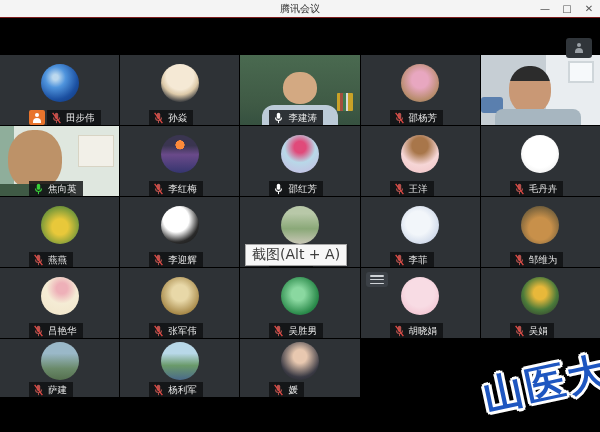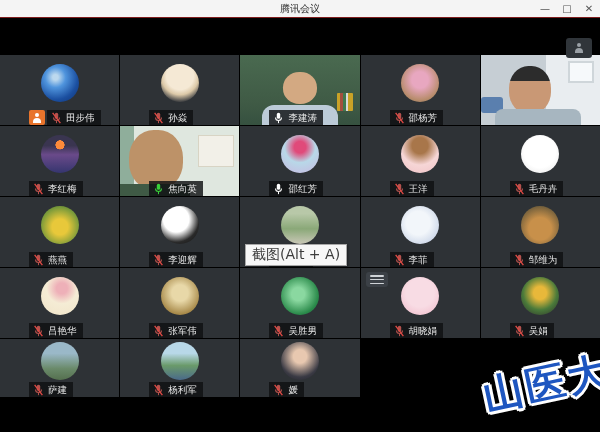--- a/index.html
+++ b/index.html
@@ -162,57 +162,57 @@
       </span>
     </div>
   </div>
         <div class="tile is-video">
     <div class="scene scene-office">
             <span class="p1"></span>
             <span class="p2"></span>
           </div>
 
   </div>
-        <div class="tile">
-
-    <div class="avatar" style="background: radial-gradient(circle at 50% 26%, rgb(255, 138, 58) 13%, rgba(0, 0, 0, 0) 14%), linear-gradient(rgb(58, 53, 80) 28%, rgb(106, 74, 138) 52%, rgb(53, 53, 110));"></div>
-
-    <div class="bottombar">
-
-      <span class="label">
-        <span class="mic muted">
-          <svg viewBox="0 0 12 14">
-            <rect class="body" x="4" y="1" width="4" height="7" rx="2"></rect>
-            <path class="arc" d="M2.5 6.5a3.5 3.5 0 0 0 7 0"></path>
-            <line class="stem" x1="6" y1="10.5" x2="6" y2="13"></line>
-            <line class="slash" x1="1.5" y1="1" x2="10.5" y2="13"></line>
-          </svg>
-        </span>
-        <span class="pname">李红梅</span>
-      </span>
-    </div>
-  </div>
         <div class="tile is-video" style="box-shadow: rgb(42, 172, 42) 0px 0px 0px 2px inset;">
     <div class="scene scene-face">
             <span class="p1"></span>
             <span class="p2"></span>
           </div>
 
     <div class="bottombar">
 
       <span class="label">
         <span class="mic active">
           <svg viewBox="0 0 12 14">
             <rect class="body" x="4" y="1" width="4" height="7" rx="2"></rect>
             <path class="arc" d="M2.5 6.5a3.5 3.5 0 0 0 7 0"></path>
             <line class="stem" x1="6" y1="10.5" x2="6" y2="13"></line>
             <line class="slash" x1="1.5" y1="1" x2="10.5" y2="13"></line>
           </svg>
         </span>
         <span class="pname">焦向英</span>
+      </span>
+    </div>
+  </div>
+        <div class="tile">
+
+    <div class="avatar" style="background: radial-gradient(circle at 50% 26%, rgb(255, 138, 58) 13%, rgba(0, 0, 0, 0) 14%), linear-gradient(rgb(58, 53, 80) 28%, rgb(106, 74, 138) 52%, rgb(53, 53, 110));"></div>
+
+    <div class="bottombar">
+
+      <span class="label">
+        <span class="mic muted">
+          <svg viewBox="0 0 12 14">
+            <rect class="body" x="4" y="1" width="4" height="7" rx="2"></rect>
+            <path class="arc" d="M2.5 6.5a3.5 3.5 0 0 0 7 0"></path>
+            <line class="stem" x1="6" y1="10.5" x2="6" y2="13"></line>
+            <line class="slash" x1="1.5" y1="1" x2="10.5" y2="13"></line>
+          </svg>
+        </span>
+        <span class="pname">李红梅</span>
       </span>
     </div>
   </div>
         <div class="tile">
 
     <div class="avatar" style="background: radial-gradient(circle at 50% 32%, rgb(224, 74, 122) 18%, rgb(184, 216, 232) 48%, rgb(200, 184, 224));"></div>
 
     <div class="bottombar">
 
       <span class="label">

